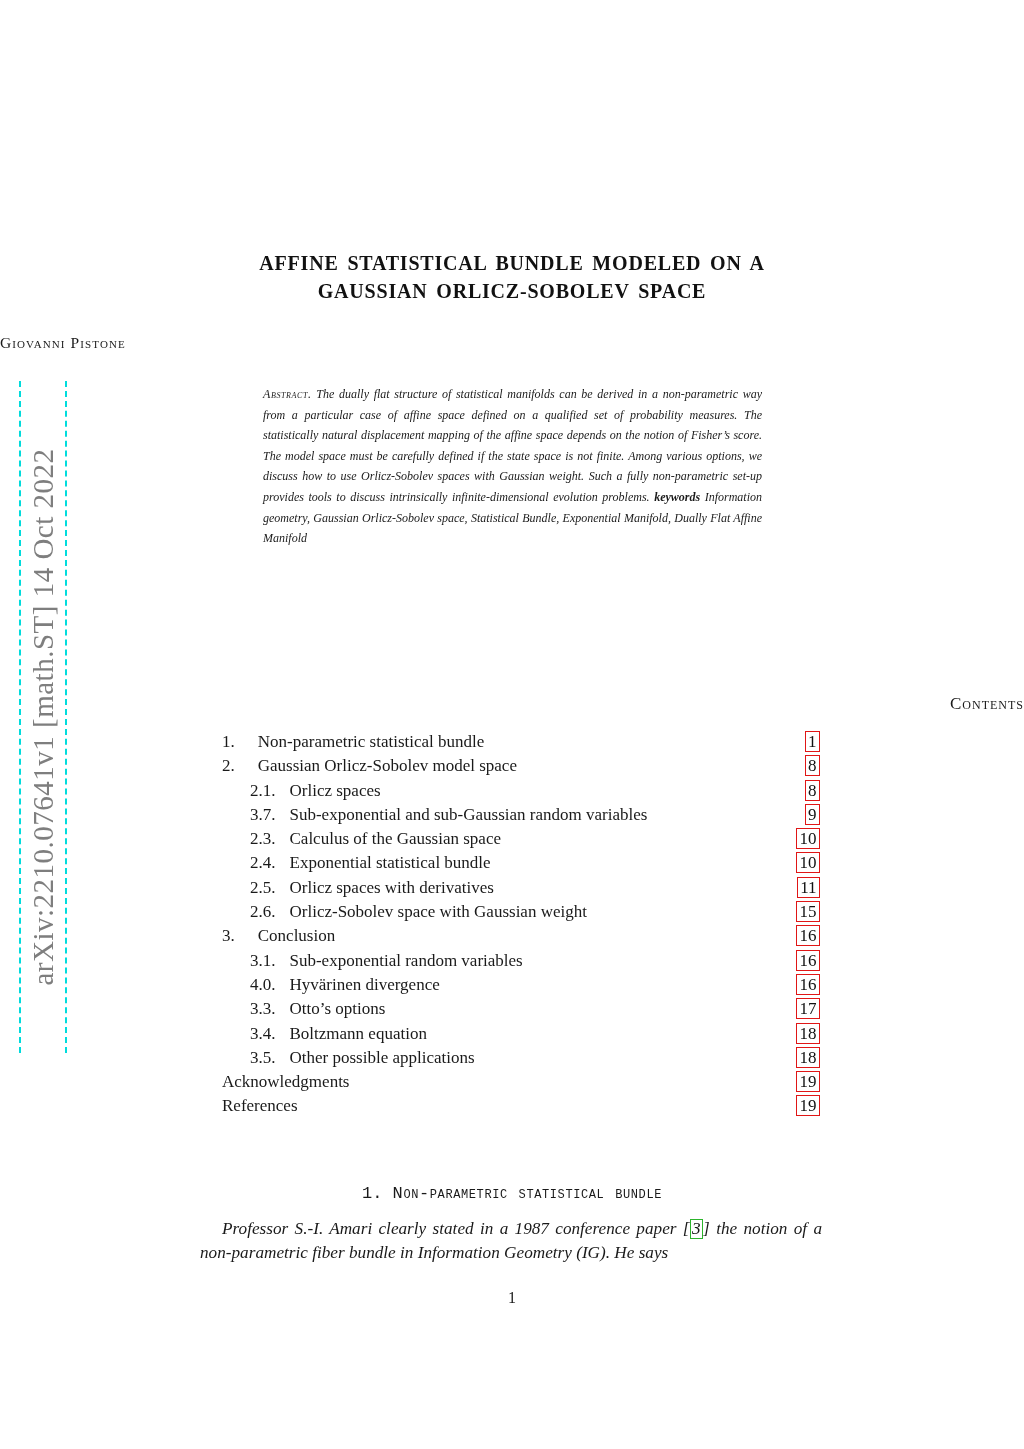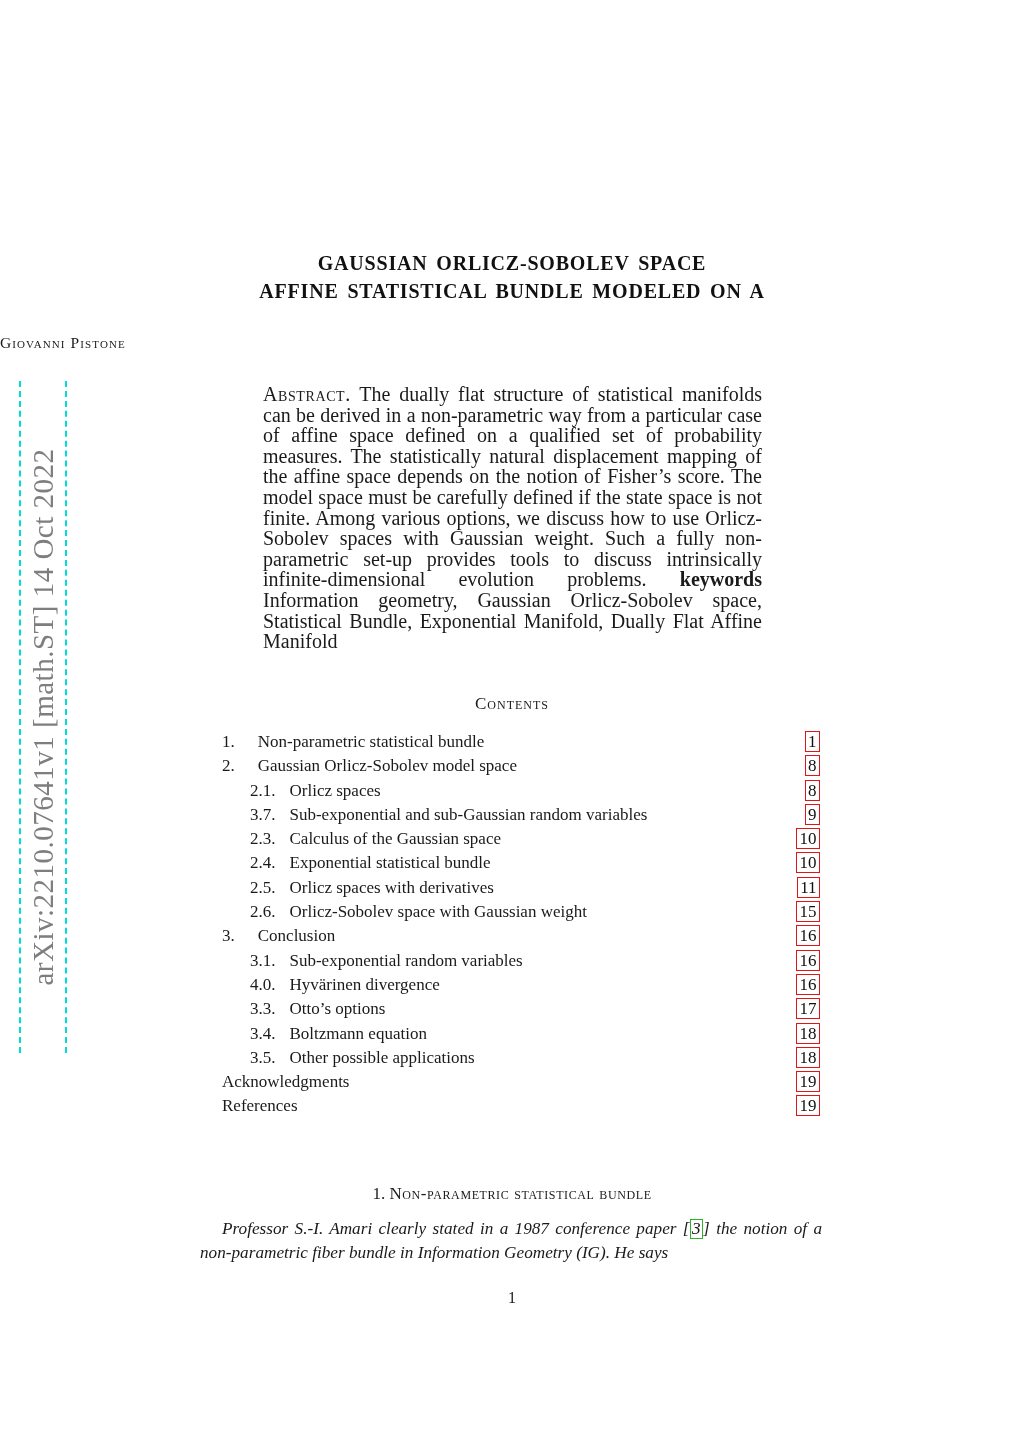--- a/index.html
+++ b/index.html
@@ -46,30 +46,31 @@
   }
   .author {
     position: absolute; top: 334px; left: 0; width: 100%;
     font-variant: small-caps;
     font-size: 15.5px;
     letter-spacing: 1.1px;
   }
 
   .abstract {
     position: absolute; top: 384px; left: 263px; width: 499px;
-    font-size: 20px;
+    font-size: 12px;
     line-height: 20.6px;
     text-align: justify;
+    font-style: italic;
   }
   .abstract-label { font-variant: small-caps; letter-spacing: 0.6px; }
   .keywords-label { font-weight: bold; }
 
   .contents-heading {
     position: absolute; top: 694px; left: 0; width: 100%;
-    text-align: center;
+    text-align: right;
     font-variant: small-caps;
     font-size: 17px;
     letter-spacing: 1px;
   }
 
   .toc {
     position: absolute; top: 730px; left: 222px; width: 598px;
     font-size: 17px;
     line-height: 24.3px;
   }
@@ -84,20 +85,21 @@
     border: 1.5px solid #e01616;
     padding: 0 2.5px;
     line-height: 19px;
     color: #111;
   }
 
   .section-heading {
     position: absolute; top: 1184px; left: 0; width: 100%;
     text-align: center;
     font-size: 17px;
+    font-family: Liberation Mono, monospace;
   }
   .section-heading .sc { font-variant: small-caps; letter-spacing: 0.6px; }
 
   .para {
     position: absolute; top: 1217px; left: 200px; width: 622px;
     font-size: 17.2px;
     line-height: 24.3px;
     text-align: justify;
     text-indent: 22px;
     font-style: italic;
@@ -120,22 +122,22 @@
 </head>
 <body>
 
 <div class="page">
 
   <div class="watermark">
     <div class="watermark-text">arXiv:2210.07641v1  [math.ST]  14 Oct 2022</div>
   </div>
 
   <div class="title">
+    <div>AFFINE STATISTICAL BUNDLE MODELED ON A</div>
     <div>GAUSSIAN ORLICZ-SOBOLEV SPACE</div>
-    <div>AFFINE STATISTICAL BUNDLE MODELED ON A</div>
   </div>
 
   <div class="author">Giovanni Pistone</div>
 
   <div class="abstract">
     <span class="abstract-label">Abstract.</span>
     <span>The dually flat structure of statistical manifolds can be derived in a non-parametric way from a particular case of affine space defined on a qualified set of probability measures. The statistically natural displacement mapping of the affine space depends on the notion of Fisher’s score. The model space must be carefully defined if the state space is not finite. Among various options, we discuss how to use Orlicz-Sobolev spaces with Gaussian weight. Such a fully non-parametric set-up provides tools to discuss intrinsically infinite-dimensional evolution problems.</span>
     <span class="keywords-label">keywords</span>
     <span>Information geometry, Gaussian Orlicz-Sobolev space, Statistical Bundle, Exponential Manifold, Dually Flat Affine Manifold</span>
   </div>

